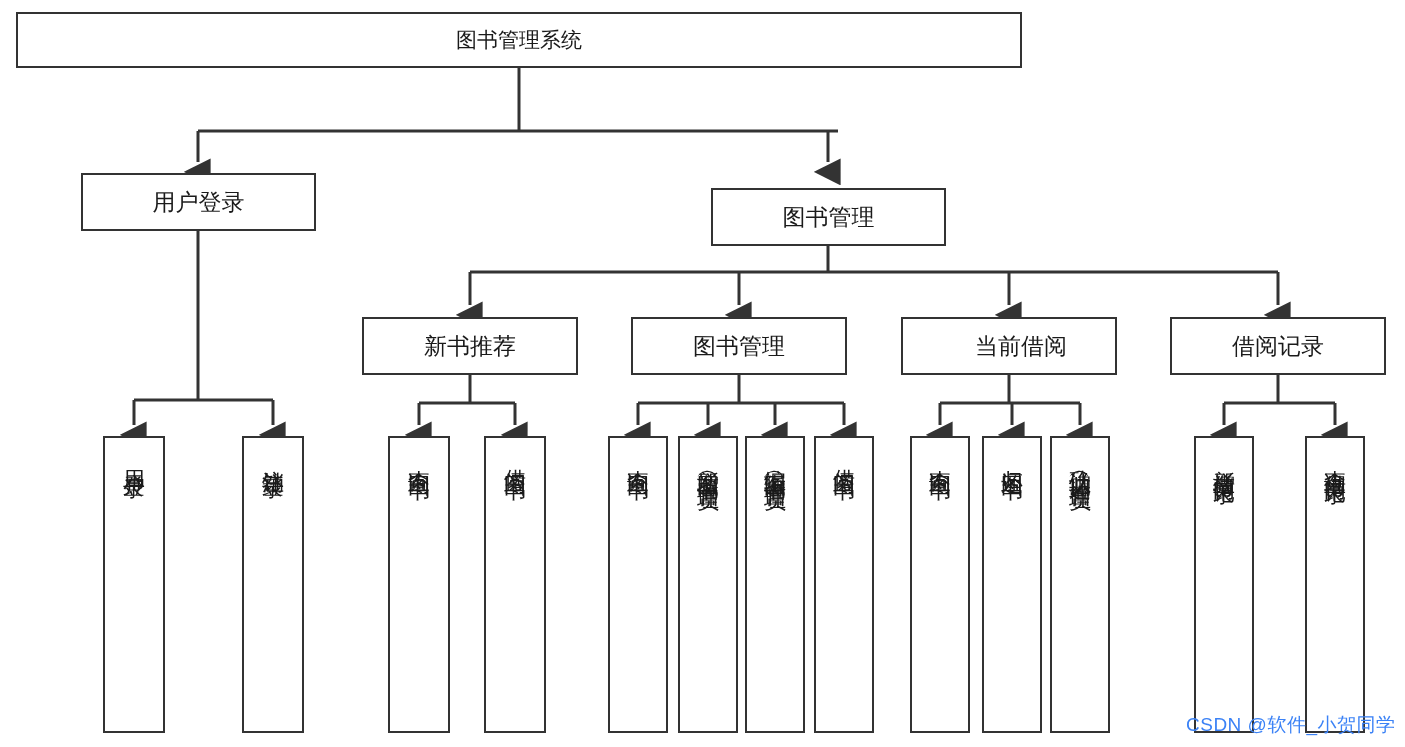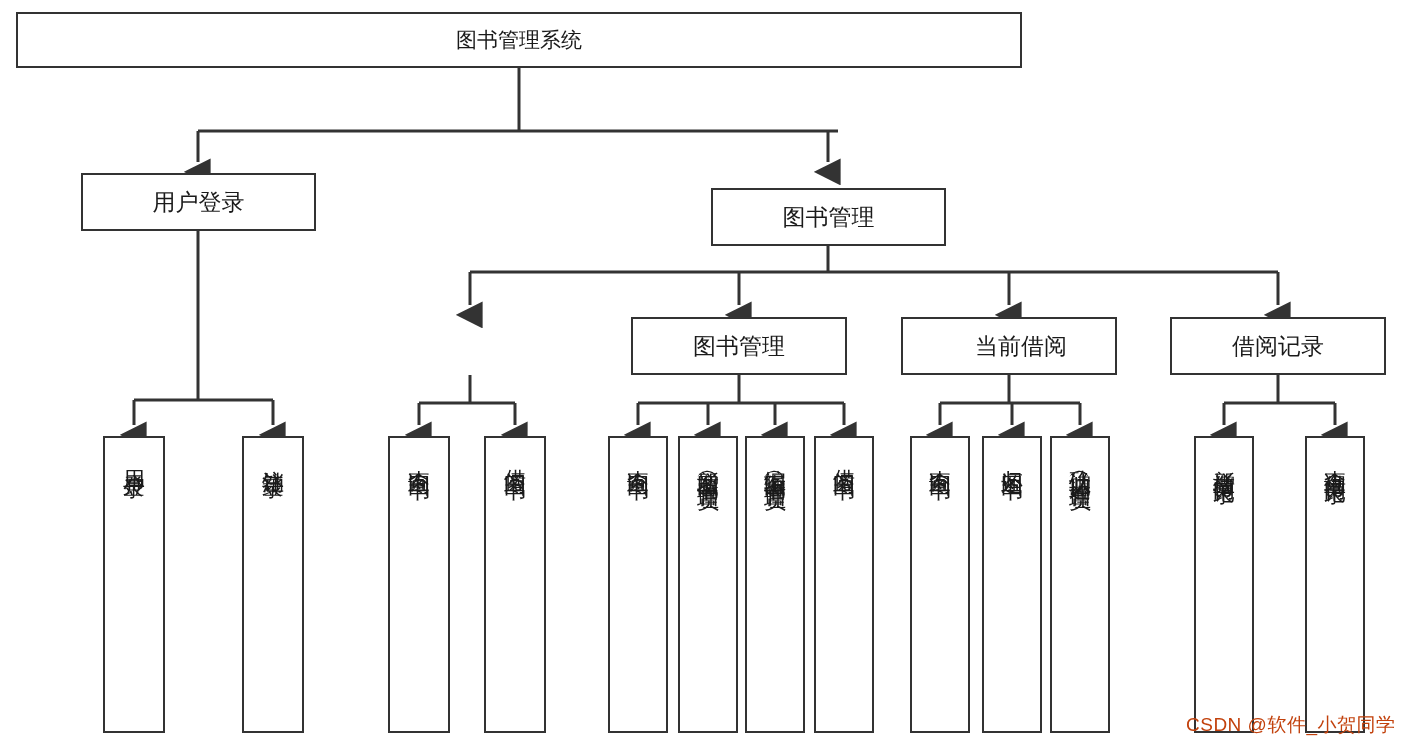--- a/index.html
+++ b/index.html
@@ -55,21 +55,21 @@
     text-orientation: upright;
     font-size: 22px;
     letter-spacing: 3px;
     line-height: 1;
   }
   .watermark {
     position: absolute;
     left: 1186px;
     top: 712px;
     font-size: 19px;
-    color: #c2410c;
+    color: #3b82f6;
     white-space: nowrap;
     letter-spacing: 0.5px;
   }
 </style>
 </head>
 <body>
 
 <div id="canvas">
 
   <svg class="edges" viewBox="0 0 1405 747" xmlns="http://www.w3.org/2000/svg">
@@ -126,20 +126,23 @@
     <span class="label">图书管理系统</span>
   </div>
 
   <div class="node horiz" style="left:81px; top:173px; width:235px; height:58px;">
     <span class="label">用户登录</span>
   </div>
   <div class="node horiz" style="left:711px; top:188px; width:235px; height:58px;">
     <span class="label">图书管理</span>
   </div>
 
+  <div class="node horiz" style="left:362px; top:317px; width:216px; height:58px;">
+    <span class="label">新书推荐</span>
+  </div>
   <div class="node horiz" style="left:631px; top:317px; width:216px; height:58px;">
     <span class="label">图书管理</span>
   </div>
   <div class="node horiz" style="left:901px; top:317px; width:216px; height:58px;padding-left:24px;">
     <span class="label">当前借阅</span>
   </div>
   <div class="node horiz" style="left:1170px; top:317px; width:216px; height:58px;align-items:center;">
     <span class="label">借阅记录</span>
   </div>
 

